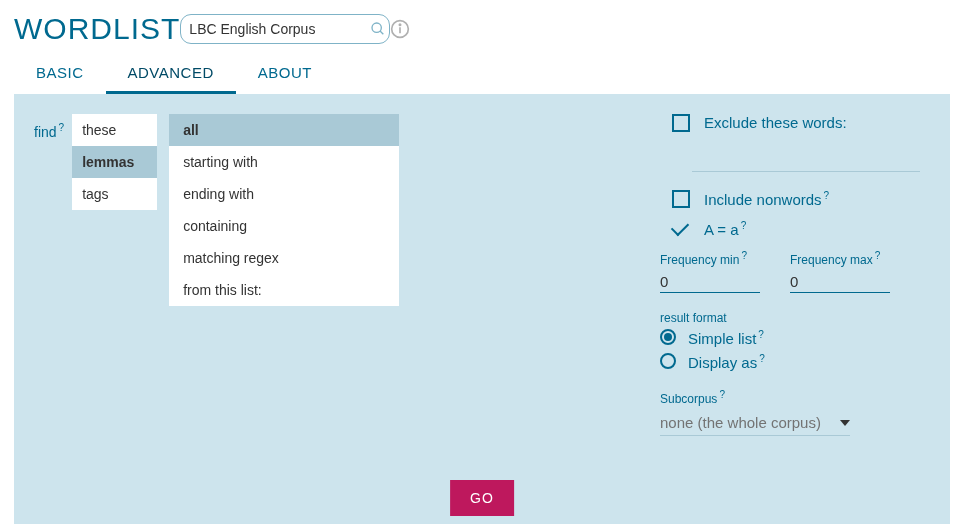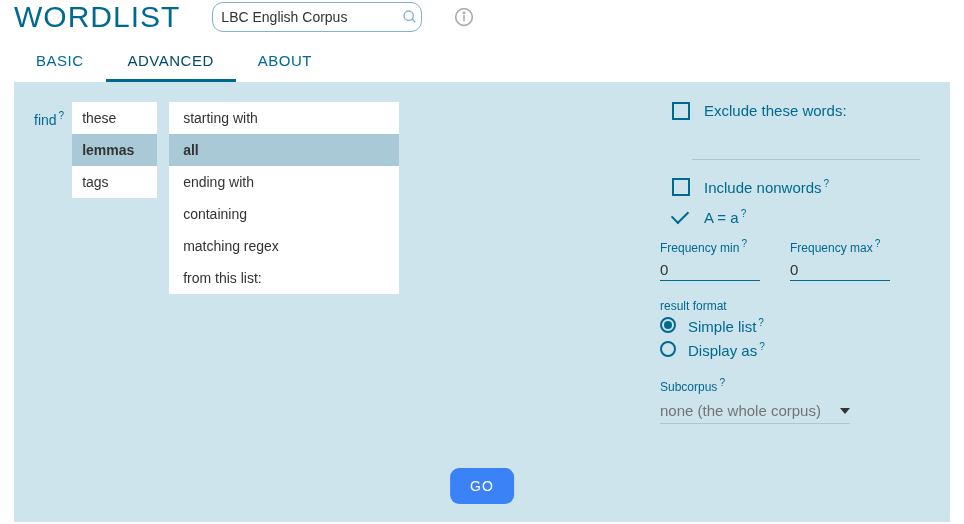--- a/index.html
+++ b/index.html
@@ -1,17 +1,17 @@
 <!DOCTYPE html>
 <html><head>
 <meta charset="utf-8">
 <style>
   * { box-sizing: border-box; margin: 0; padding: 0; }
   body { font-family: Arial, Helvetica, sans-serif; font-size: 14px; color: #333; background: #fff; width: 964px; }
-  .header { display: flex; align-items: center; padding: 0 14px 4px; gap: 32px; }
+  .header { display: flex; align-items: center; padding: 12px 14px 4px; gap: 0; }
   .title { font-size: 30px; font-weight: 400; color: #00698f; letter-spacing: 1px; }
   .search-wrap { display: flex; align-items: center; border: 1px solid #7fb3c7; border-radius: 11px; width: 210px; height: 30px; padding: 0 8px; }
   .search-input { border: none; outline: none; flex: 1; font-size: 14px; color: #333; background: transparent; }
   .tabs { display: flex; padding: 6px 14px 0; gap: 0; }
   .tab { padding: 8px 22px 10px; color: #00698f; font-size: 15px; letter-spacing: 0.5px; cursor: pointer; }
   .tab.active { border-bottom: 3px solid #00698f; font-weight: 500; color: #004a66; }
   .panel { background: #cde4ed; margin: 0 14px 10px; padding: 20px 20px 20px 20px; min-height: 440px; display: flex; position: relative; }
   .left-col { display: flex; align-items: flex-start; gap: 0; }
   .find-label { color: #00698f; font-size: 14px; margin-right: 8px; padding-top: 8px; white-space: nowrap; text-align: right; }
   .find-label sup { font-size: 10px; }
@@ -32,21 +32,21 @@
   .freq-row { display: flex; gap: 30px; margin-top: 6px; }
   .freq-col { display: flex; flex-direction: column; }
   .freq-label { color: #00698f; font-size: 12px; margin-bottom: 4px; }
   .freq-input { border: none; border-bottom: 1px solid #00698f; background: transparent; font-size: 15px; width: 100px; padding: 2px 0; outline: none; color: #333; }
   .section-label { color: #00698f; font-size: 12px; margin-top: 18px; margin-bottom: 4px; }
   .radio-row { display: flex; align-items: flex-start; color: #00698f; font-size: 15px; margin-bottom: 6px; }
   .radio { width: 16px; height: 16px; border: 2px solid #00698f; border-radius: 50%; margin-right: 12px; display: inline-block; position: relative; }
   .radio.checked::after { content: ""; position: absolute; left: 2px; top: 2px; width: 8px; height: 8px; background: #00698f; border-radius: 50%; }
   .subcorpus-sel { display: flex; align-items: center; justify-content: space-between; border-bottom: 1px solid #a9c9d6; width: 190px; padding: 4px 0; font-size: 15px; color: #737373; cursor: pointer; }
   .caret { width: 0; height: 0; border-left: 5px solid transparent; border-right: 5px solid transparent; border-top: 6px solid #333; }
-  .go-btn { position: absolute; left: 50%; bottom: 18px; transform: translateX(-50%); background: #3b82f6; color: #fff; border: none; padding: 10px 20px; font-size: 14px; letter-spacing: 1px; border-radius: 9px; cursor: pointer; }
+  .go-btn { position: absolute; left: 50%; bottom: 18px; transform: translateX(-50%); background: #be185d; color: #fff; border: none; padding: 10px 20px; font-size: 14px; letter-spacing: 1px; border-radius: 0; cursor: pointer; }
   svg { display: block; }
 </style>
 </head>
 <body>
 
 <div class="header">
   <div class="title">WORDLIST</div>
   <div class="search-wrap">
     <input class="search-input" value="LBC English Corpus" style="">
     <span>
@@ -76,22 +76,22 @@
   <div class="left-col">
     <div class="find-label">
       <span>find</span><sup class="q">?</sup>
     </div>
     <div class="vlist type-list">
       <div class="item">these</div>
       <div class="item selected">lemmas</div>
       <div class="item">tags</div>
     </div>
     <div class="vlist filter-list">
+      <div class="item selected">all</div>
       <div class="item">starting with</div>
-      <div class="item selected">all</div>
       <div class="item">ending with</div>
       <div class="item">containing</div>
       <div class="item">matching regex</div>
       <div class="item">from this list:</div>
     </div>
   </div>
 
   <div class="right-col">
     <div class="opt-row">
       <span class="chk"></span>

